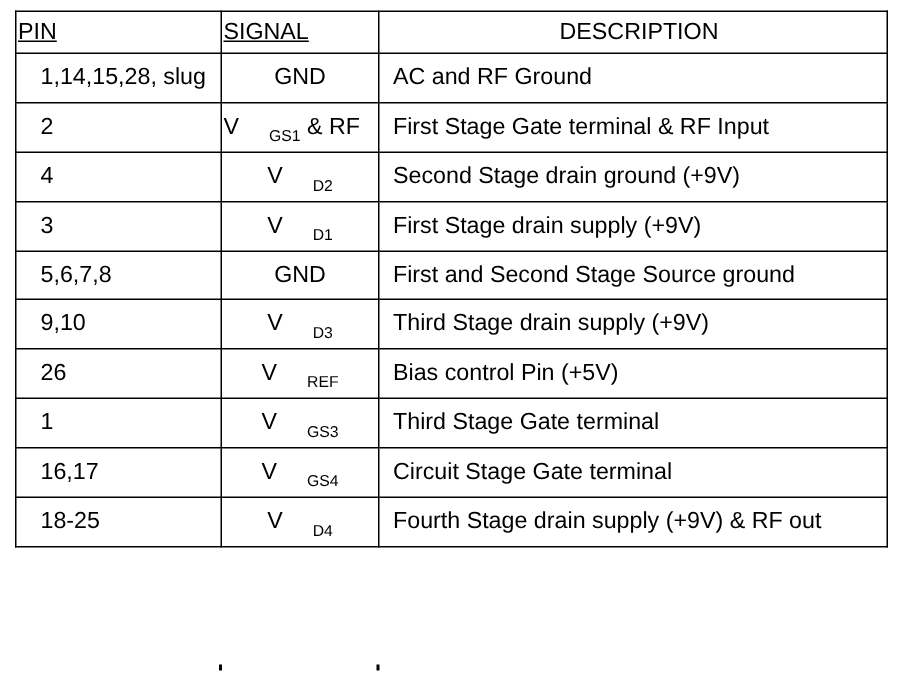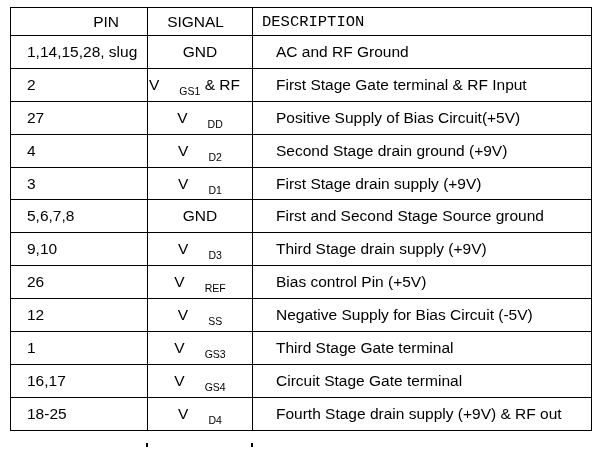--- a/index.html
+++ b/index.html
@@ -34,38 +34,38 @@
     font-size: 15.5px;
     font-weight: normal;
     color: #000000;
     white-space: nowrap;
     overflow: hidden;
     vertical-align: middle;
   }
   th { height: 25px; }
   td { height: 29.9px; }
   th.th-pin, th.th-signal {
-    text-align: right;
+    text-align: left;
     padding-right: 28px;
+    text-decoration: underline;
   }
   th.th-desc {
-    text-align: left;
+    text-align: center;
     padding-left: 9px;
-    font-family: Liberation Mono, monospace;
   }
   td.pin-cell {
     text-align: left;
     padding-left: 16px;
   }
   td.signal-cell {
     text-align: center;
   }
   td.desc-cell {
     text-align: left;
-    padding-left: 23px;
+    padding-left: 9px;
   }
   sub {
     font-size: 10.5px;
     line-height: 0;
     position: relative;
     top: 1px;
     margin-left: 20px;
   }
   .stub {
     position: absolute;
@@ -99,25 +99,20 @@
           <td class="pin-cell">1,14,15,28, slug</td>
           <td class="signal-cell">GND</td>
           <td class="desc-cell">AC and RF Ground</td>
         </tr>
         <tr>
           <td class="pin-cell">2</td>
           <td class="signal-cell">V<sub>GS1</sub> &amp; RF<sub>IN</sub></td>
           <td class="desc-cell">First Stage Gate terminal &amp; RF Input</td>
         </tr>
         <tr>
-          <td class="pin-cell">27</td>
-          <td class="signal-cell">V<sub>DD</sub></td>
-          <td class="desc-cell">Positive Supply of Bias Circuit(+5V)</td>
-        </tr>
-        <tr>
           <td class="pin-cell">4</td>
           <td class="signal-cell">V<sub>D2</sub></td>
           <td class="desc-cell">Second Stage drain ground (+9V)</td>
         </tr>
         <tr>
           <td class="pin-cell">3</td>
           <td class="signal-cell">V<sub>D1</sub></td>
           <td class="desc-cell">First Stage drain supply (+9V)</td>
         </tr>
         <tr>
@@ -129,25 +124,20 @@
           <td class="pin-cell">9,10</td>
           <td class="signal-cell">V<sub>D3</sub></td>
           <td class="desc-cell">Third Stage drain supply (+9V)</td>
         </tr>
         <tr>
           <td class="pin-cell">26</td>
           <td class="signal-cell">V<sub>REF</sub></td>
           <td class="desc-cell">Bias control Pin (+5V)</td>
         </tr>
         <tr>
-          <td class="pin-cell">12</td>
-          <td class="signal-cell">V<sub>SS</sub></td>
-          <td class="desc-cell">Negative Supply for Bias Circuit (-5V)</td>
-        </tr>
-        <tr>
           <td class="pin-cell">1</td>
           <td class="signal-cell">V<sub>GS3</sub></td>
           <td class="desc-cell">Third Stage Gate terminal</td>
         </tr>
         <tr>
           <td class="pin-cell">16,17</td>
           <td class="signal-cell">V<sub>GS4</sub></td>
           <td class="desc-cell">Circuit Stage Gate terminal</td>
         </tr>
         <tr>

